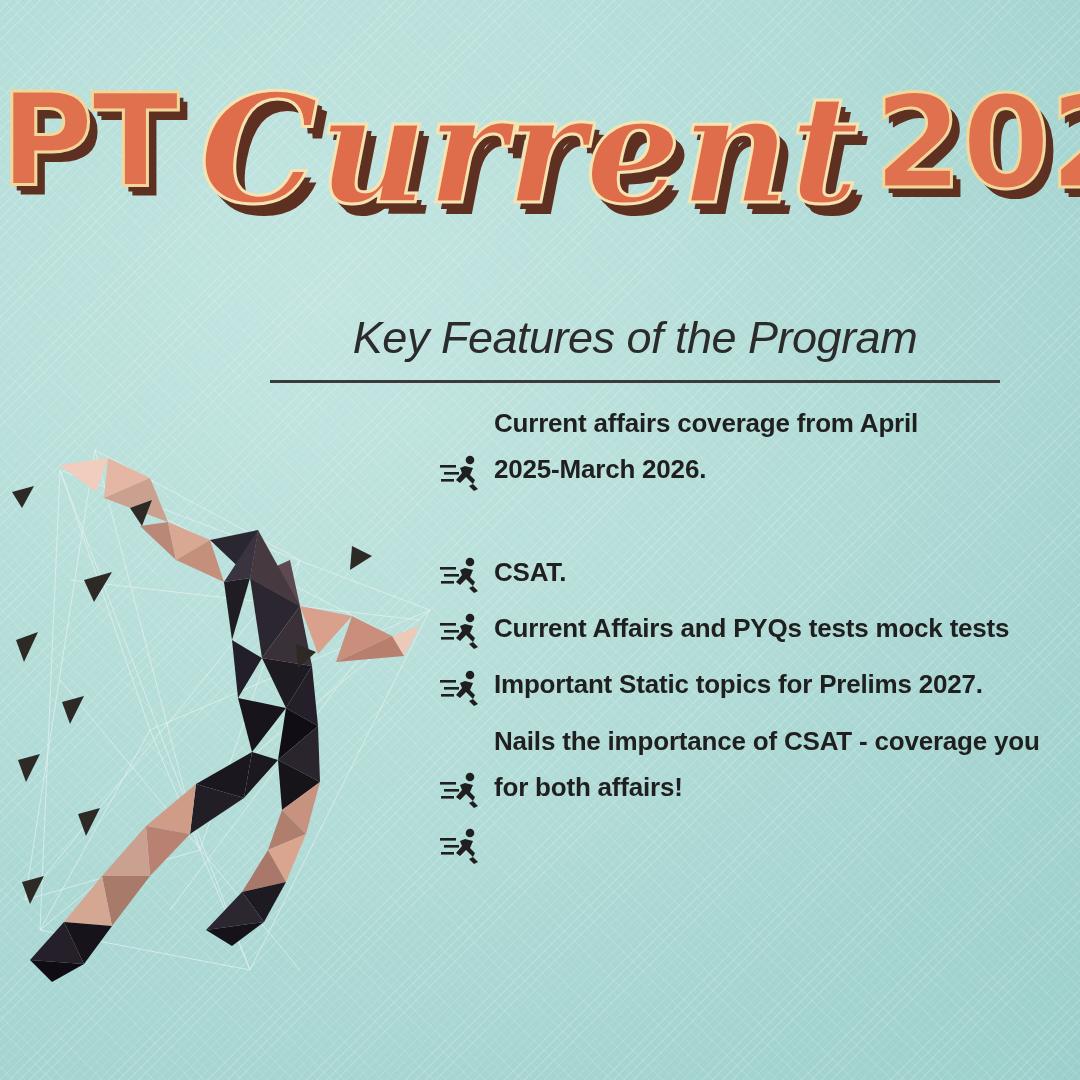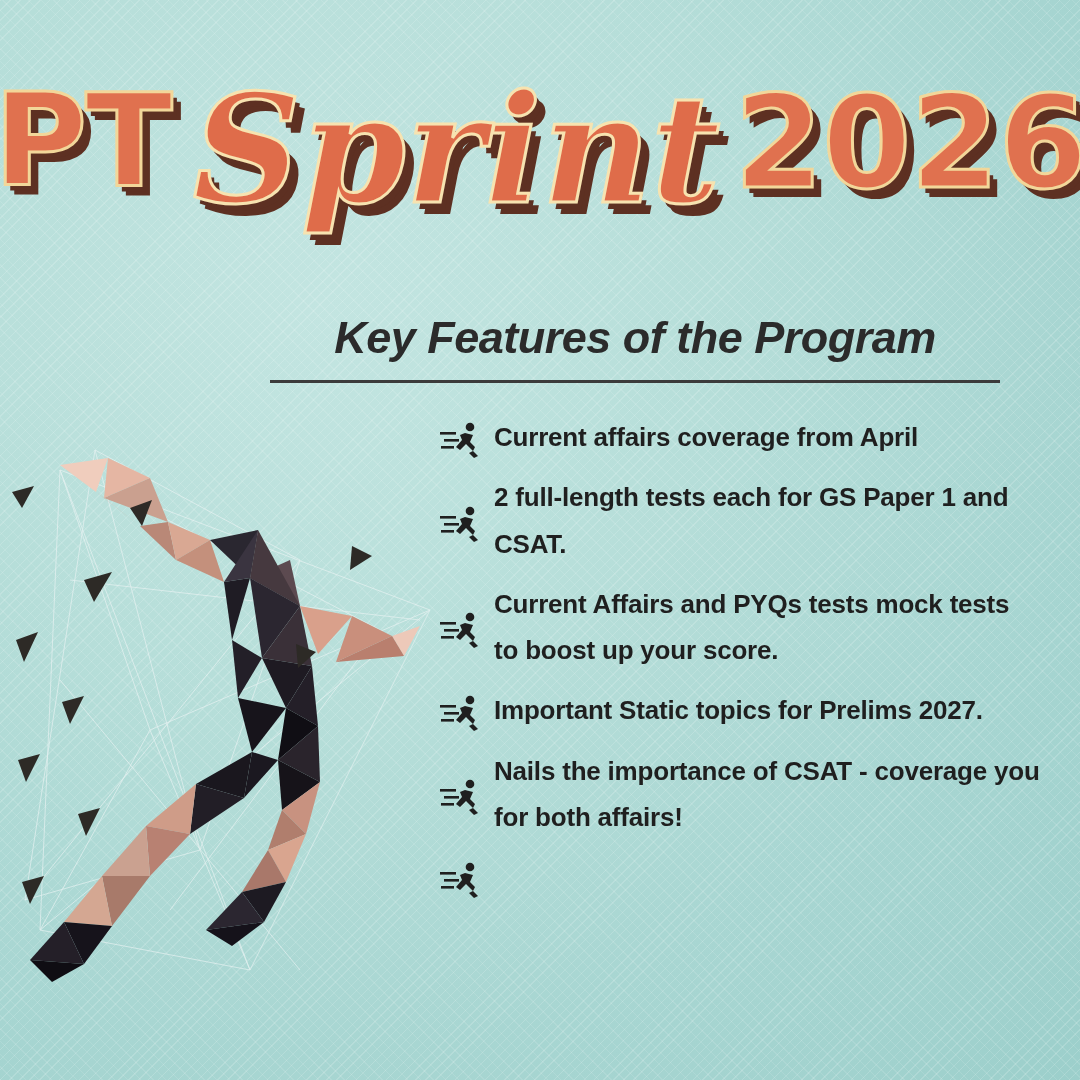--- a/index.html
+++ b/index.html
@@ -26,21 +26,20 @@
 
   
   .title-wrap {
     position: absolute;
     top: 52px;
     left: 0;
     width: 1080px;
     height: 190px;
     display: flex;
     align-items: center;
-    justify-content: center;
     white-space: nowrap;
   }
   .title-pt {
     font-family: "DejaVu Sans", sans-serif;
     font-weight: bold;
     font-size: 128px;
     letter-spacing: -2px;
     color: #e0714f;
     -webkit-text-stroke: 3px #f2d79a;
     text-shadow:
@@ -84,44 +83,43 @@
   .heading-wrap {
     position: absolute;
     top: 312px;
     left: 270px;
     width: 730px;
     text-align: center;
   }
   .heading {
     font-family: "Liberation Sans", sans-serif;
     font-style: italic;
-    font-weight: bold;
+    font-weight: normal;
     font-size: 45px;
     color: #2b2b2b;
     letter-spacing: -0.5px;
   }
   .heading-rule {
     margin-top: 16px;
     height: 3px;
     background: #3b3b3b;
     width: 100%;
   }
 
   
   .features {
     position: absolute;
     top: 400px;
     left: 440px;
     width: 620px;
   }
   .feature {
     display: flex;
-    align-items: center;
+    align-items: flex-end;
     margin-bottom: 10px;
-    margin-top: 14px;
   }
   .runner-icon {
     flex: 0 0 auto;
     width: 44px;
     height: 40px;
     margin-right: 10px;
     margin-top: 6px;
   }
   .runner-icon svg { display: block; }
   .feature-text {
@@ -147,21 +145,21 @@
   }
   .artwork svg { display: block; }
 </style>
 </head>
 <body>
 
 <div id="poster">
 
   <div class="title-wrap">
     <span class="title-pt">PT</span>
-    <span class="title-script">Sprint</span>
+    <span class="title-script">Current</span>
     <span class="title-year">2026</span>
   </div>
 
   <div class="heading-wrap">
     <div class="heading">Key Features of the Program</div>
     <div class="heading-rule"></div>
   </div>
 
   <div class="features">
 
@@ -171,54 +169,54 @@
           <circle cx="30" cy="7" r="4.3" fill="#1f1f1f"></circle>
           <path d="M25 13 L33 15 L30 22 L35 27 L33 31 L26 24 L20 30 L16 27 L22 20 L20 15 Z" fill="#1f1f1f"></path>
           <path d="M33 31 L38 36 L34 38 L29 33 Z" fill="#1f1f1f"></path>
           <rect x="0" y="12" width="16" height="2.6" fill="#1f1f1f"></rect>
           <rect x="4" y="19" width="15" height="2.6" fill="#1f1f1f"></rect>
           <rect x="1" y="26" width="13" height="2.6" fill="#1f1f1f"></rect>
         </svg>
       </span>
       <span class="feature-text">
         <span>Current affairs coverage from April</span><br>
+        <span>2025-March 2026.</span>
       </span>
     </div>
 
     <div class="feature">
       <span class="runner-icon">
         <svg viewBox="0 0 44 40" width="44" height="40" aria-hidden="true">
           <circle cx="30" cy="7" r="4.3" fill="#1f1f1f"></circle>
           <path d="M25 13 L33 15 L30 22 L35 27 L33 31 L26 24 L20 30 L16 27 L22 20 L20 15 Z" fill="#1f1f1f"></path>
           <path d="M33 31 L38 36 L34 38 L29 33 Z" fill="#1f1f1f"></path>
           <rect x="0" y="12" width="16" height="2.6" fill="#1f1f1f"></rect>
           <rect x="4" y="19" width="15" height="2.6" fill="#1f1f1f"></rect>
           <rect x="1" y="26" width="13" height="2.6" fill="#1f1f1f"></rect>
         </svg>
       </span>
       <span class="feature-text">
-        <span> 2 full-length tests each for GS Paper 1 and</span><br>
+        <br>
         <span>CSAT.</span>
       </span>
     </div>
 
     <div class="feature">
       <span class="runner-icon">
         <svg viewBox="0 0 44 40" width="44" height="40" aria-hidden="true">
           <circle cx="30" cy="7" r="4.3" fill="#1f1f1f"></circle>
           <path d="M25 13 L33 15 L30 22 L35 27 L33 31 L26 24 L20 30 L16 27 L22 20 L20 15 Z" fill="#1f1f1f"></path>
           <path d="M33 31 L38 36 L34 38 L29 33 Z" fill="#1f1f1f"></path>
           <rect x="0" y="12" width="16" height="2.6" fill="#1f1f1f"></rect>
           <rect x="4" y="19" width="15" height="2.6" fill="#1f1f1f"></rect>
           <rect x="1" y="26" width="13" height="2.6" fill="#1f1f1f"></rect>
         </svg>
       </span>
       <span class="feature-text">
         <span>Current Affairs and PYQs tests mock tests</span><br>
-        <span>to boost up your score.</span>
       </span>
     </div>
 
     <div class="feature">
       <span class="runner-icon">
         <svg viewBox="0 0 44 40" width="44" height="40" aria-hidden="true">
           <circle cx="30" cy="7" r="4.3" fill="#1f1f1f"></circle>
           <path d="M25 13 L33 15 L30 22 L35 27 L33 31 L26 24 L20 30 L16 27 L22 20 L20 15 Z" fill="#1f1f1f"></path>
           <path d="M33 31 L38 36 L34 38 L29 33 Z" fill="#1f1f1f"></path>
           <rect x="0" y="12" width="16" height="2.6" fill="#1f1f1f"></rect>

